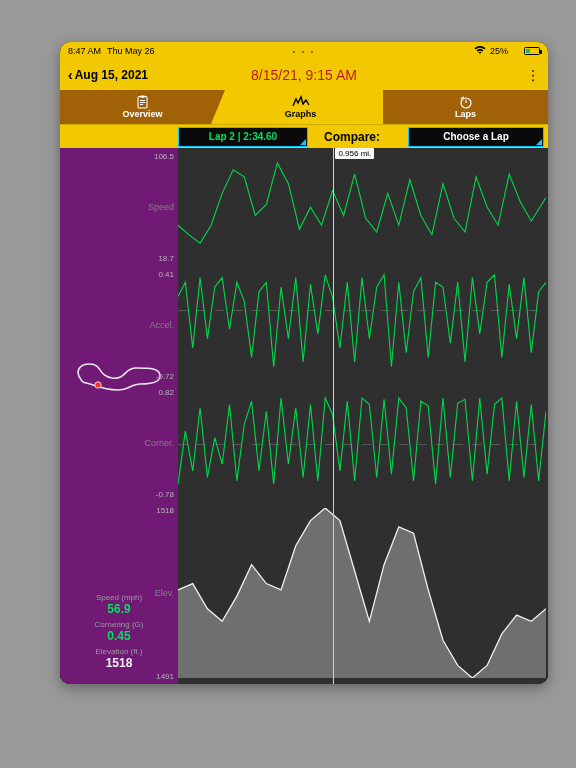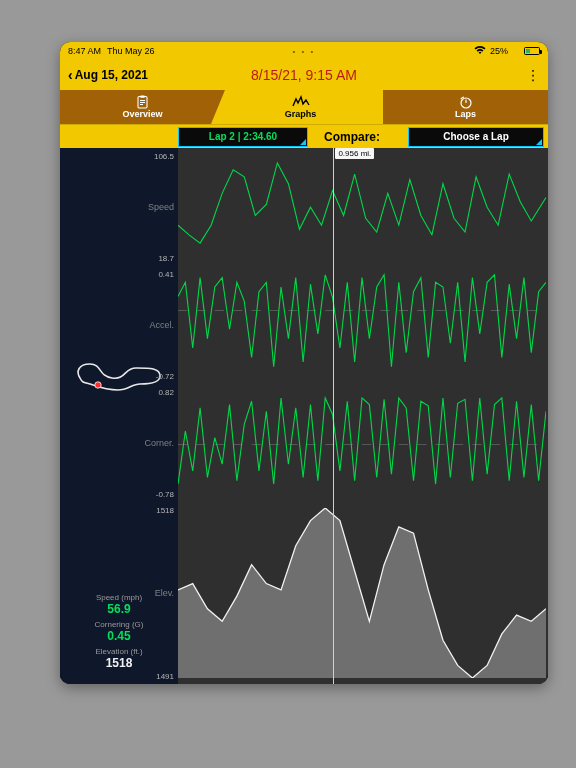--- a/index.html
+++ b/index.html
@@ -64,21 +64,21 @@
   }
   .compare-label { font-weight:800; font-size:12px; color:#000; padding: 0 4px;}
   .compare-sel {
     flex:1; height:20px; background:#0a0a0a; border:1px solid #08c8ff;
     color:#fff; font-weight:700; font-size:10px;
     display:flex; align-items:center; justify-content:center; position:relative;margin-left:12px;
   }
   .sel-corner { position:absolute; right:1px; bottom:1px; width:0;height:0; border-left:6px solid transparent; border-bottom:6px solid #08c8ff;}
   
   .main { flex:1; display:flex; background:#000; overflow:hidden; }
-  .leftcol { width: 118px; background:#0f172a; position:relative; }
+  .leftcol { width: 118px; background:#701a75; position:relative; }
   .track { position:absolute; top: 180px; left: 8px; width:100px; height:80px; }
   .stats { position:absolute; bottom: 10px; left:0; right:0; padding: 0 10px; }
   .stat { text-align:center; margin-bottom:4px;}
   .stat .lab { font-size:8px; color:#9a9a9a; }
   .stat .val { font-size:12px; font-weight:800; }
   .v-green { color:#00e05a; }
   .v-yel { color:#d8c800; }
   .v-white { color:#f0f0f0; }
   .charts { flex:1; background:#2f2f2f; position:relative; }
   .row { position:absolute; left:0; right:2px; background:#2f2f2f; }

